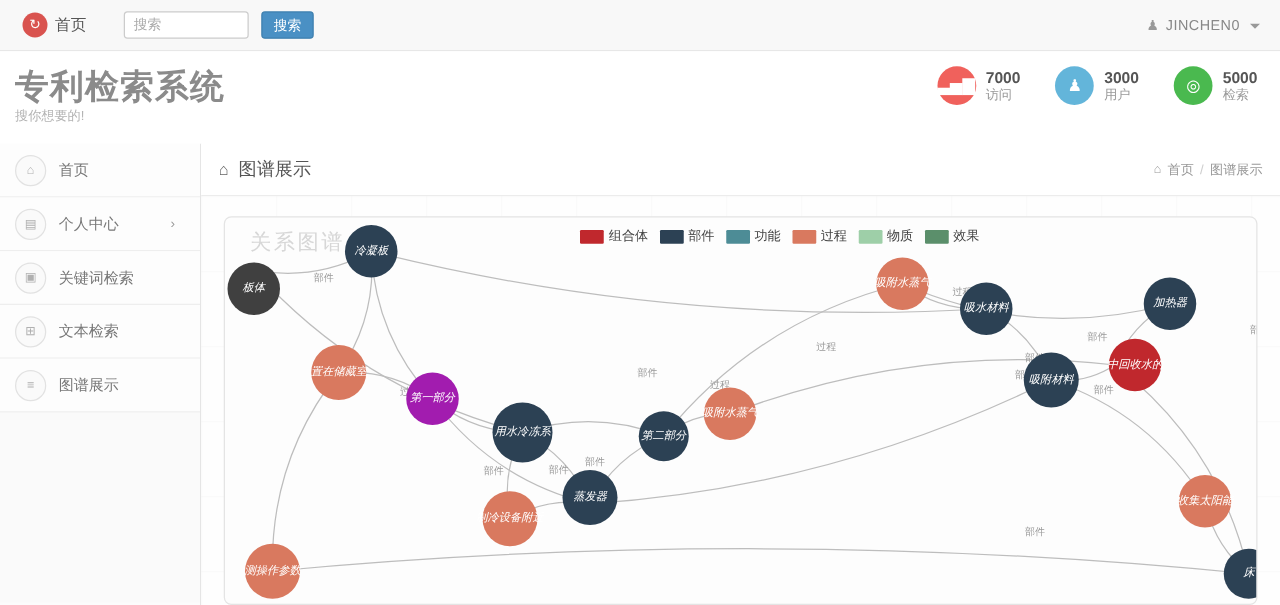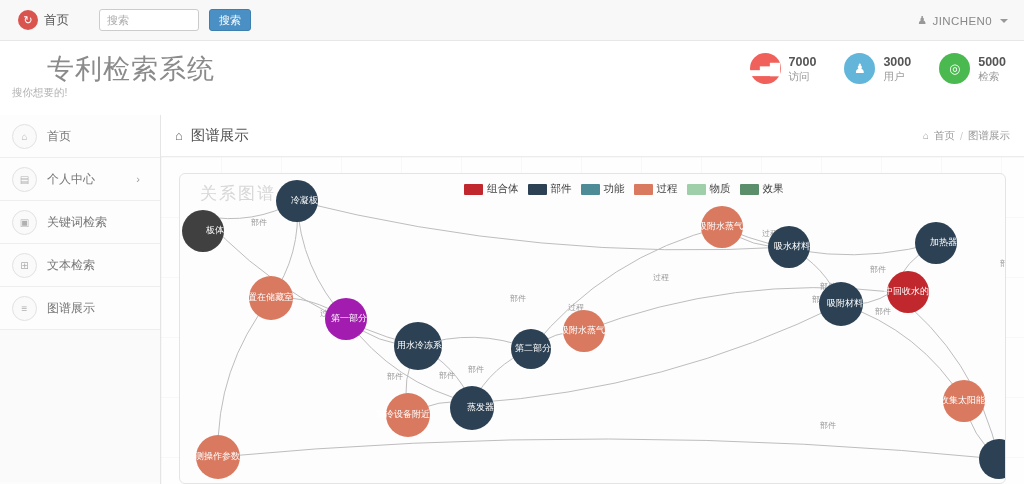--- a/index.html
+++ b/index.html
@@ -54,21 +54,21 @@
     border-top: 4px solid #999;
   }
 
   
   .hero {
     position: absolute; top: 41px; left: 0; width: 1024px; height: 74px;
     background: #fff;
   }
   .hero-title {
     position: absolute; left: 12px; top: 10px;
-    font-size: 27px; color: #8b8b8b; font-weight: normal; letter-spacing: 1px; margin-left: 35px;
+    font-size: 27px; color: #8b8b8b; font-weight: bold; letter-spacing: 1px;
   }
   .hero-sub {
     position: absolute; left: 12px; top: 45px;
     font-size: 10.5px; color: #b3b3b3;
   }
   .stats { position: absolute; right: 18px; top: 12px; display: flex; gap: 28px; }
   .stat { display: flex; align-items: center; gap: 8px; }
   .stat-ic {
     width: 31px; height: 31px; border-radius: 50%;
     display: flex; align-items: center; justify-content: center;
@@ -144,24 +144,25 @@
   .leg-item { display: flex; align-items: center; gap: 4px; }
   .leg-sw { width: 19px; height: 11px; border-radius: 1px; }
   .leg-lbl { font-size: 10.5px; color: #444; }
 
   svg.edges { position: absolute; inset: 0; width: 827px; height: 311px; }
   .edge { fill: none; stroke: #bdbdbd; stroke-width: 1; }
   .edge-lbl { font-size: 8px; fill: #9a9a9a; font-family: "Liberation Sans", sans-serif; }
 
   .node {
     position: absolute; border-radius: 50%;
-    display: flex; align-items: center; justify-content: flex-end;
+    display: flex; align-items: center; justify-content: center;
     color: #fff; text-align: center; line-height: 1.05;
     overflow: visible; white-space: nowrap; z-index: 3;
     cursor: pointer;
+    font-style: italic;
   }
   .node span { font-size: 9px; }
 </style>
 </head>
 <body>
 
 <div id="app">
 
   <div class="navbar">
     <div class="brand">
@@ -333,21 +334,21 @@
               </div>
               <div class="node" style="left: 69px; top: 102px; width: 44px; height: 44px; background: rgb(217, 121, 95);">
                 <span>置在储藏室</span>
               </div>
               <div class="node" style="left: 145px; top: 124px; width: 42px; height: 42px; background: #a21caf;">
                 <span>第一部分</span>
               </div>
               <div class="node" style="left: 214px; top: 148px; width: 48px; height: 48px; background: rgb(44, 65, 84);">
                 <span>用水冷冻系</span>
               </div>
-              <div class="node" style="left: 270px; top: 212px; width: 44px; height: 44px; background: rgb(44, 65, 84);">
+              <div class="node" style="left: 270px; top: 202px; width: 44px; height: 44px; background: rgb(44, 65, 84);">
                 <span>蒸发器</span>
               </div>
               <div class="node" style="left: 331px; top: 155px; width: 40px; height: 40px; background: rgb(44, 65, 84);">
                 <span>第二部分</span>
               </div>
               <div class="node" style="left: 206px; top: 219px; width: 44px; height: 44px; background: rgb(217, 121, 95);">
                 <span>制冷设备附近</span>
               </div>
               <div class="node" style="left: 16px; top: 261px; width: 44px; height: 44px; background: rgb(217, 121, 95);">
                 <span>测操作参数</span>

